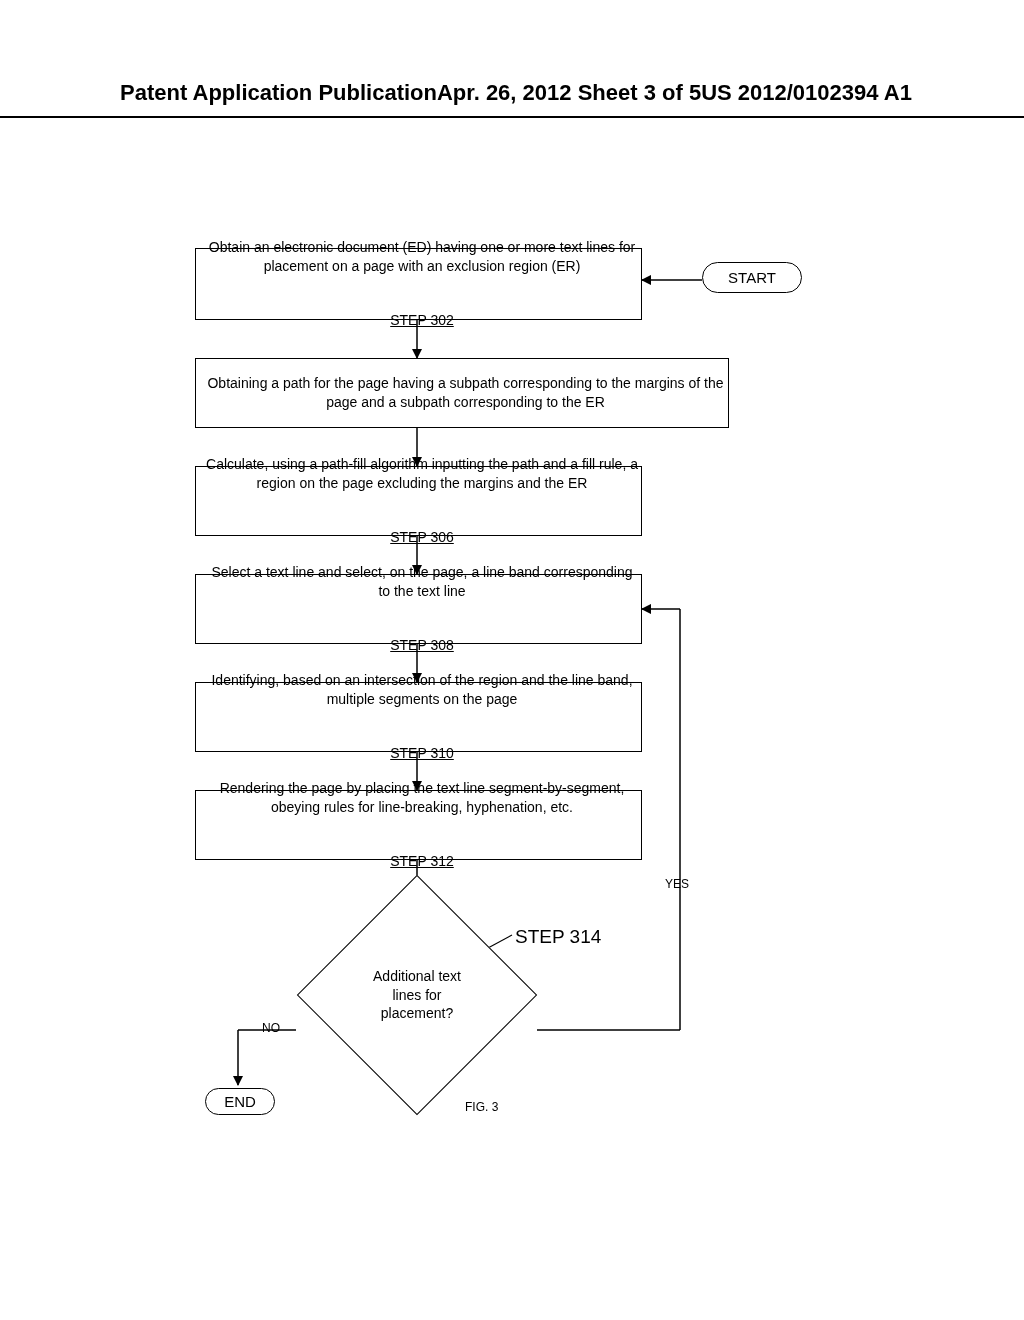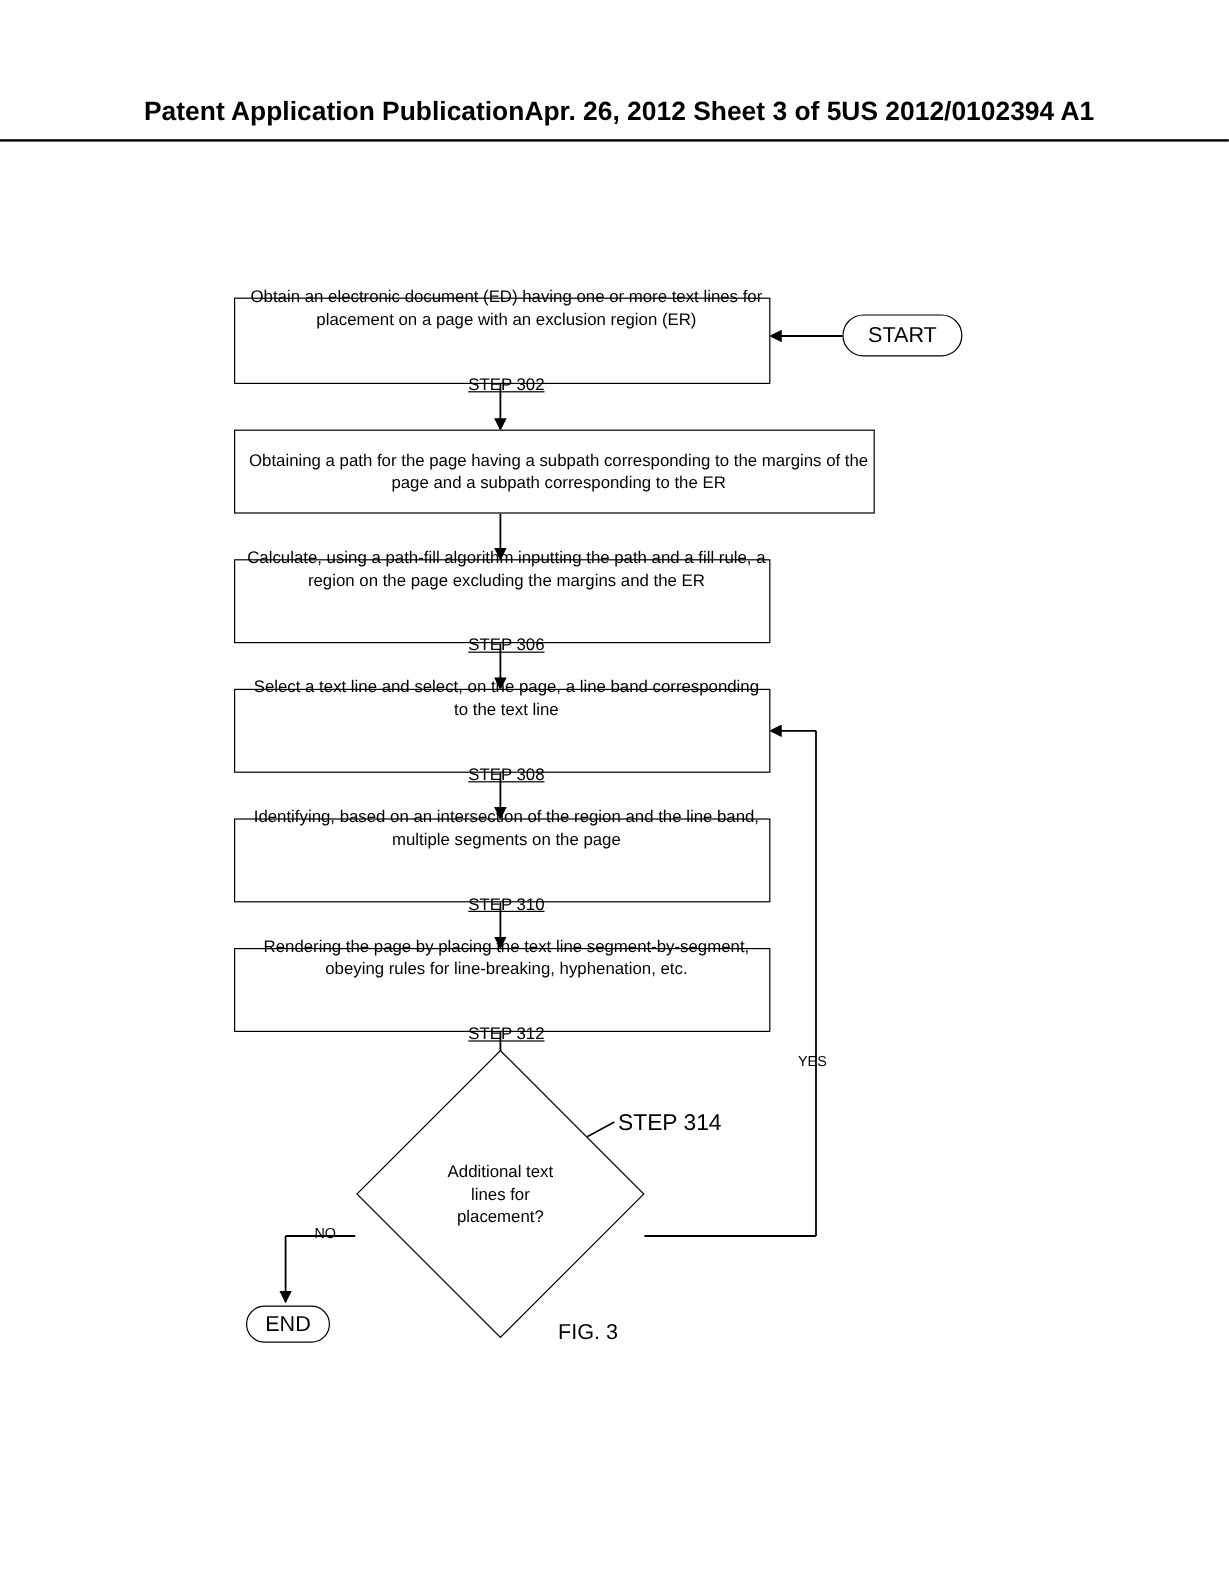--- a/index.html
+++ b/index.html
@@ -44,21 +44,21 @@
     margin-top: 35px;
   }
 
   
   .terminator {
     position: absolute;
     border: 1.5px solid #000;
     border-radius: 18px;
     background: #fff;
     text-align: center;
-    font-size: 18px;
+    font-size: 15px;
     padding: 6px 20px;
     font-weight: normal;
   }
 
   
   .diamond-wrap {
     position: absolute;
     width: 170px;
     height: 170px;
   }
@@ -81,21 +81,21 @@
     align-items: center;
     justify-content: center;
     text-align: center;
     font-size: 14px;
     line-height: 1.35;
     padding: 25px;
   }
 
   .figlabel {
     position: absolute;
-    font-size: 18px;
+    font-size: 12px;
   }
   .steplabel-free {
     position: absolute;
     font-size: 19px;
   }
   .edgelabel {
     position: absolute;
     font-size: 12px;
   }
 

